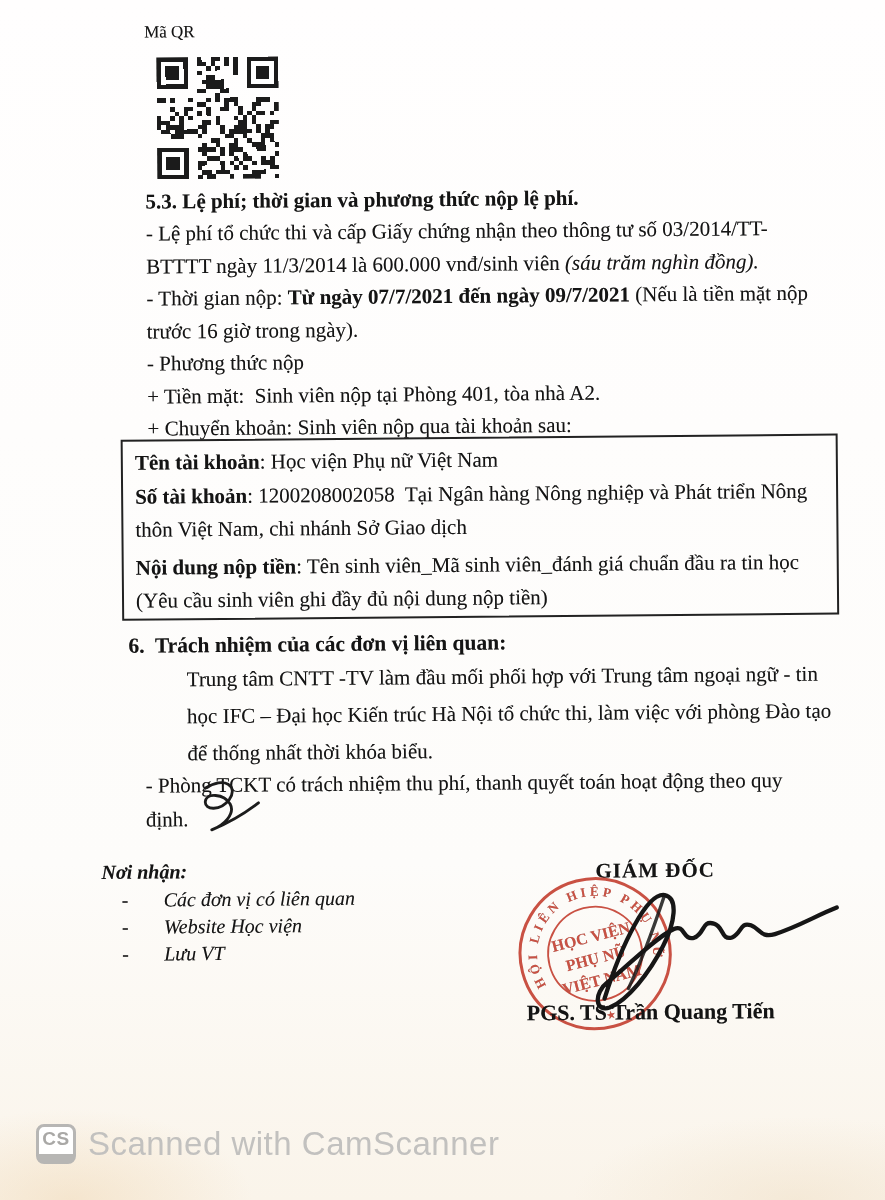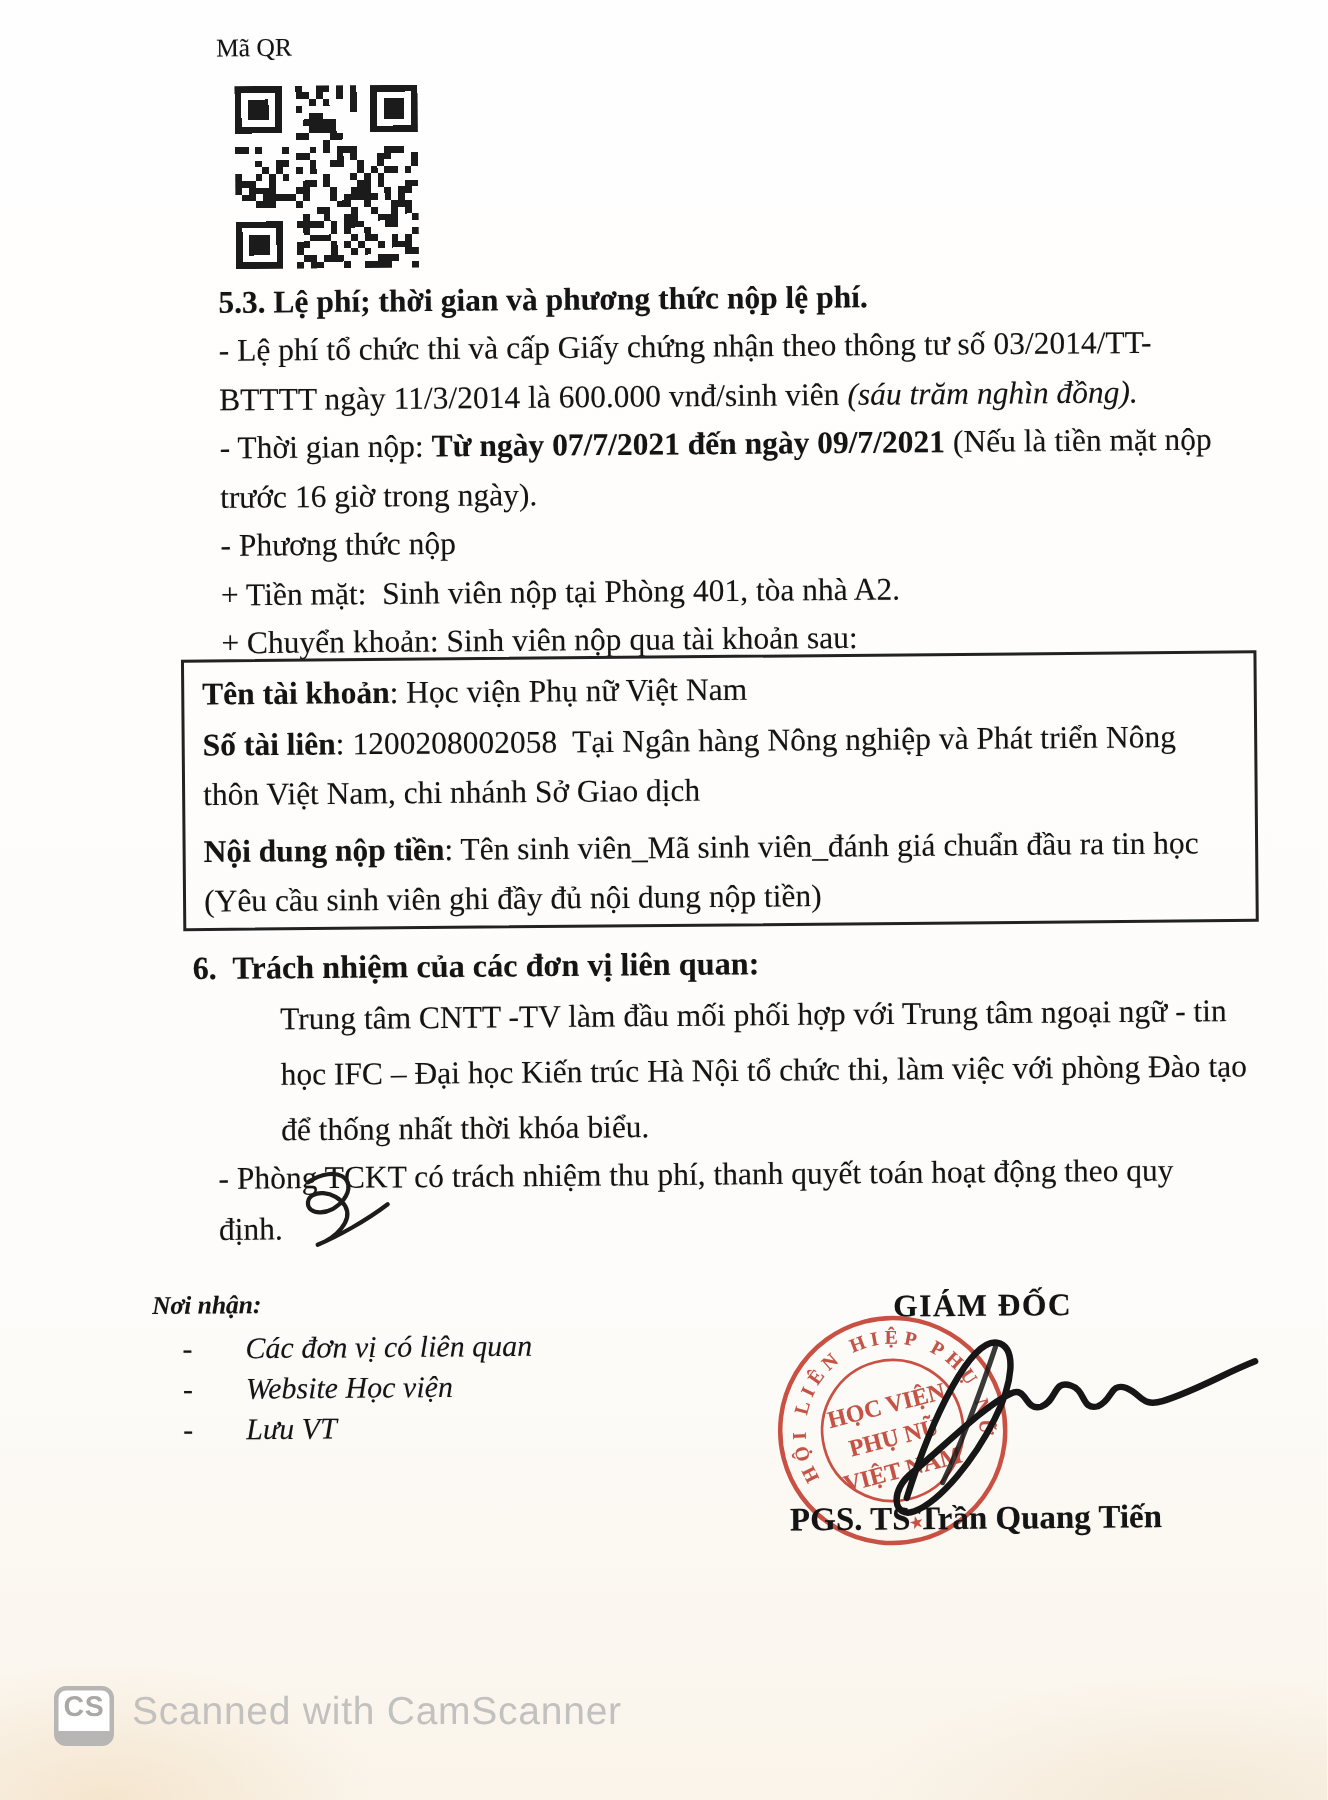--- a/index.html
+++ b/index.html
@@ -29,39 +29,39 @@
   .acctbox .r3{margin-top:4px;}
 
   .h6{position:absolute;left:127px;top:627px;font-weight:bold;font-size:21.5px;}
   .p1{position:absolute;left:185px;top:659px;width:670px;}
   .p1 .line{line-height:37px;}
   .p2{position:absolute;left:143px;top:766px;width:710px;}
   .p2 .line{line-height:34px;}
   .flourish{position:absolute;left:172px;top:772px;width:100px;height:62px;}
   .flourish path{fill:none;stroke:#1c1c1c;stroke-linecap:round;stroke-linejoin:round;}
 
-  .recip-h{position:absolute;left:98px;top:858px;font-size:17px;font-weight:bold;font-style:italic;}
+  .recip-h{position:absolute;left:98px;top:858px;font-size:20px;font-weight:bold;font-style:italic;}
   .recip-list{position:absolute;left:118px;top:884px;font-size:20px;font-style:italic;}
   .recip-item{display:flex;line-height:27px;white-space:pre;}
   .recip-item .dash{width:42px;}
 
   .dir-title{position:absolute;left:592px;top:860px;font-size:21px;font-weight:bold;letter-spacing:1px;white-space:pre;}
   .stamp{position:absolute;left:481px;top:845px;width:220px;height:220px;opacity:.88;}
   .signature{position:absolute;left:540px;top:878px;width:300px;height:140px;}
   .signature path{fill:none;stroke:#161616;stroke-linecap:round;stroke-linejoin:round;}
   .signer{position:absolute;left:522px;top:1001px;font-size:22px;font-weight:bold;white-space:pre;}
 
   .footer{position:absolute;left:0;top:1118px;width:885px;height:60px;font-family:"Liberation Sans",sans-serif;}
   .cs-icon{position:absolute;left:36px;top:6px;width:40px;height:40px;border:3px solid #b7b6b4;
            border-radius:8px;box-sizing:border-box;background:#fff;padding-left:18px;}
   .cs-icon .cs-txt{position:absolute;left:0;right:0;top:1px;text-align:center;
            font-size:19px;font-weight:bold;color:#a9a8a6;letter-spacing:.5px;}
   .cs-icon .cs-bar{position:absolute;left:-1px;right:-1px;bottom:-2px;height:9px;background:#b7b6b4;
            border-radius:0 0 5px 5px;}
-  .cs-text{position:absolute;left:88px;top:7px;font-size:26px;color:#c2c1bf;letter-spacing:.5px;}
+  .cs-text{position:absolute;left:88px;top:7px;font-size:33px;color:#c2c1bf;letter-spacing:.5px;}
 </style>
 </head>
 <body>
 
 <div class="paper">
   <div class="doc">
 
     <div class="qr-label">Mã QR</div>
     <svg id="qr" class="qr" viewBox="0 0 27 27">
         <rect x="0" y="0" width="7" height="7"></rect>
@@ -279,21 +279,21 @@
       <div class="line"><span>BTTTT ngày 11/3/2014 là 600.000 vnđ/sinh viên </span><span class="it">(sáu trăm nghìn đồng).</span></div>
       <div class="line"><span>- Thời gian nộp: </span><span class="bold">Từ ngày 07/7/2021 đến ngày 09/7/2021</span><span> (Nếu là tiền mặt nộp</span></div>
       <div class="line">trước 16 giờ trong ngày).</div>
       <div class="line">- Phương thức nộp</div>
       <div class="line">+ Tiền mặt:  Sinh viên nộp tại Phòng 401, tòa nhà A2.</div>
       <div class="line">+ Chuyển khoản: Sinh viên nộp qua tài khoản sau:</div>
     </div>
 
     <div class="acctbox">
       <div class="line"><span class="bold">Tên tài khoản</span><span>: Học viện Phụ nữ Việt Nam</span></div>
-      <div class="line"><span class="bold">Số tài liên</span><span>: 1200208002058  Tại Ngân hàng Nông nghiệp và Phát triển Nông</span></div>
+      <div class="line"><span class="bold">Số tài khoản</span><span>: 1200208002058  Tại Ngân hàng Nông nghiệp và Phát triển Nông</span></div>
       <div class="line">thôn Việt Nam, chi nhánh Sở Giao dịch</div>
       <div class="line r3"><span class="bold">Nội dung nộp tiền</span><span>: Tên sinh viên_Mã sinh viên_đánh giá chuẩn đầu ra tin học</span></div>
       <div class="line">(Yêu cầu sinh viên ghi đầy đủ nội dung nộp tiền)</div>
     </div>
 
     <div class="h6 line">6.  Trách nhiệm của các đơn vị liên quan:</div>
 
     <div class="p1">
       <div class="line">Trung tâm CNTT -TV làm đầu mối phối hợp với Trung tâm ngoại ngữ - tin</div>
       <div class="line">học IFC – Đại học Kiến trúc Hà Nội tổ chức thi, làm việc với phòng Đào tạo</div>

